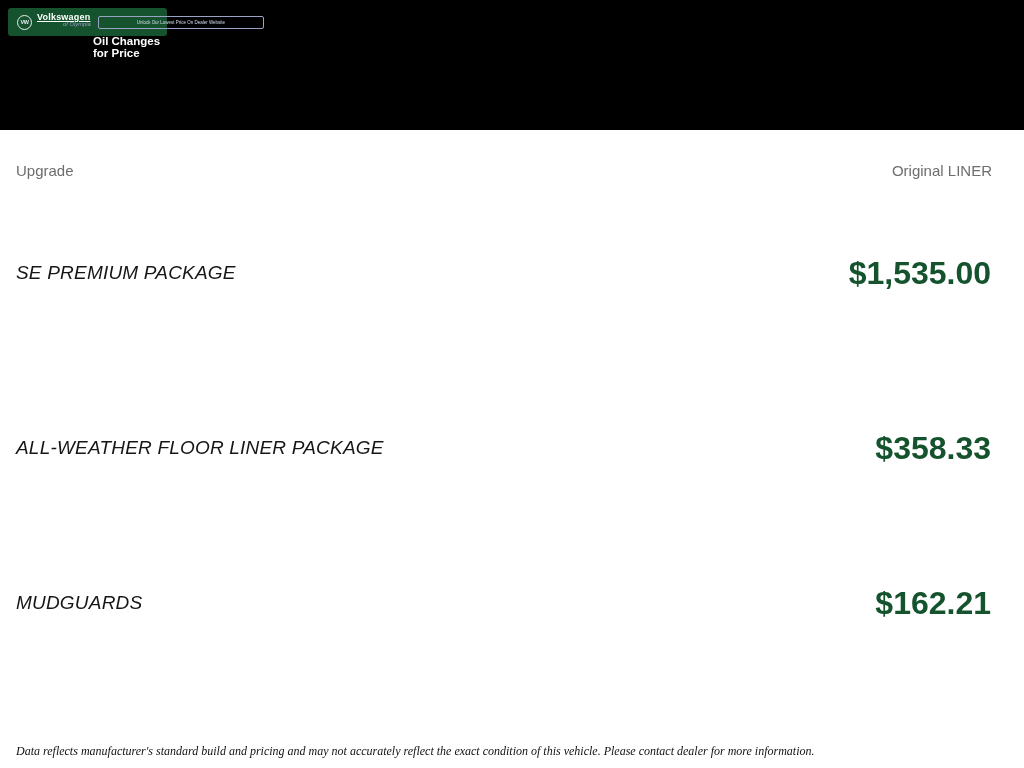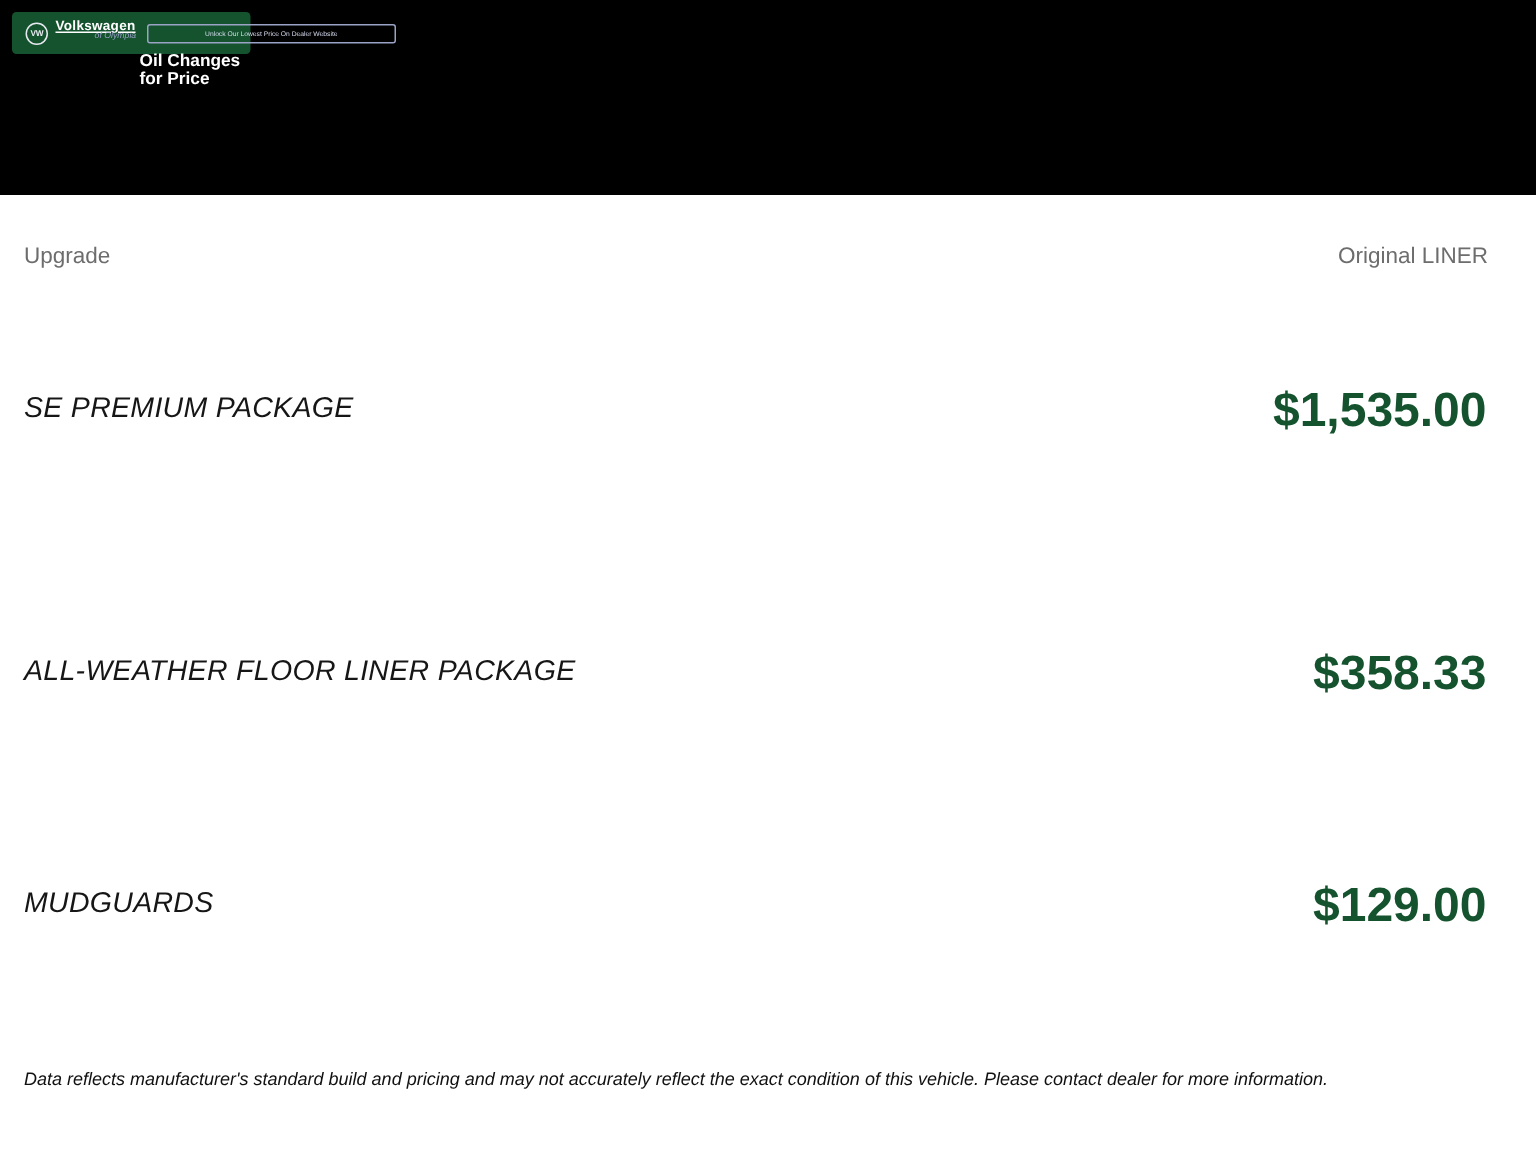--- a/index.html
+++ b/index.html
@@ -54,22 +54,22 @@
     display:flex; align-items:center; justify-content:space-between;
     padding:0 33px 0 16px;
   }
   .row-1 { top:258px; }
   .row-2 { top:433px;gap:40px; }
   .row-3 { top:588px; }
   .upgrade-name { color:#161616; font-size:19px; letter-spacing:0.2px; white-space:nowrap;font-style:italic; }
   .upgrade-price { color:#14532d; font-size:32px; font-weight:bold; white-space:nowrap; }
 
   .disclaimer {
-    position:absolute; top:712px; left:16px; width:990px;
-    color:#111111; font-size:12px; font-style:italic; white-space:nowrap;
+    position:absolute; top:744px; left:16px; width:990px;
+    color:#111111; font-size:12px; font-style:italic; white-space:nowrap;font-family:Liberation Serif, serif;
   }
 </style>
 </head>
 <body>
 
 <div class="page">
 
   <div class="header">
 
     <div class="dealer-banner">
@@ -102,18 +102,18 @@
     <span class="upgrade-price">$1,535.00</span>
   </div>
 
   <div class="upgrade-row row-2">
     <span class="upgrade-name">ALL-WEATHER FLOOR LINER PACKAGE</span>
     <span class="upgrade-price">$358.33</span>
   </div>
 
   <div class="upgrade-row row-3">
     <span class="upgrade-name">MUDGUARDS</span>
-    <span class="upgrade-price">$129.00</span>
+    <span class="upgrade-price">$162.21</span>
   </div>
 
   <div class="disclaimer">Data reflects manufacturer's standard build and pricing and may not accurately reflect the exact condition of this vehicle. Please contact dealer for more information.</div>
 
 </div>
 
 </body></html>

